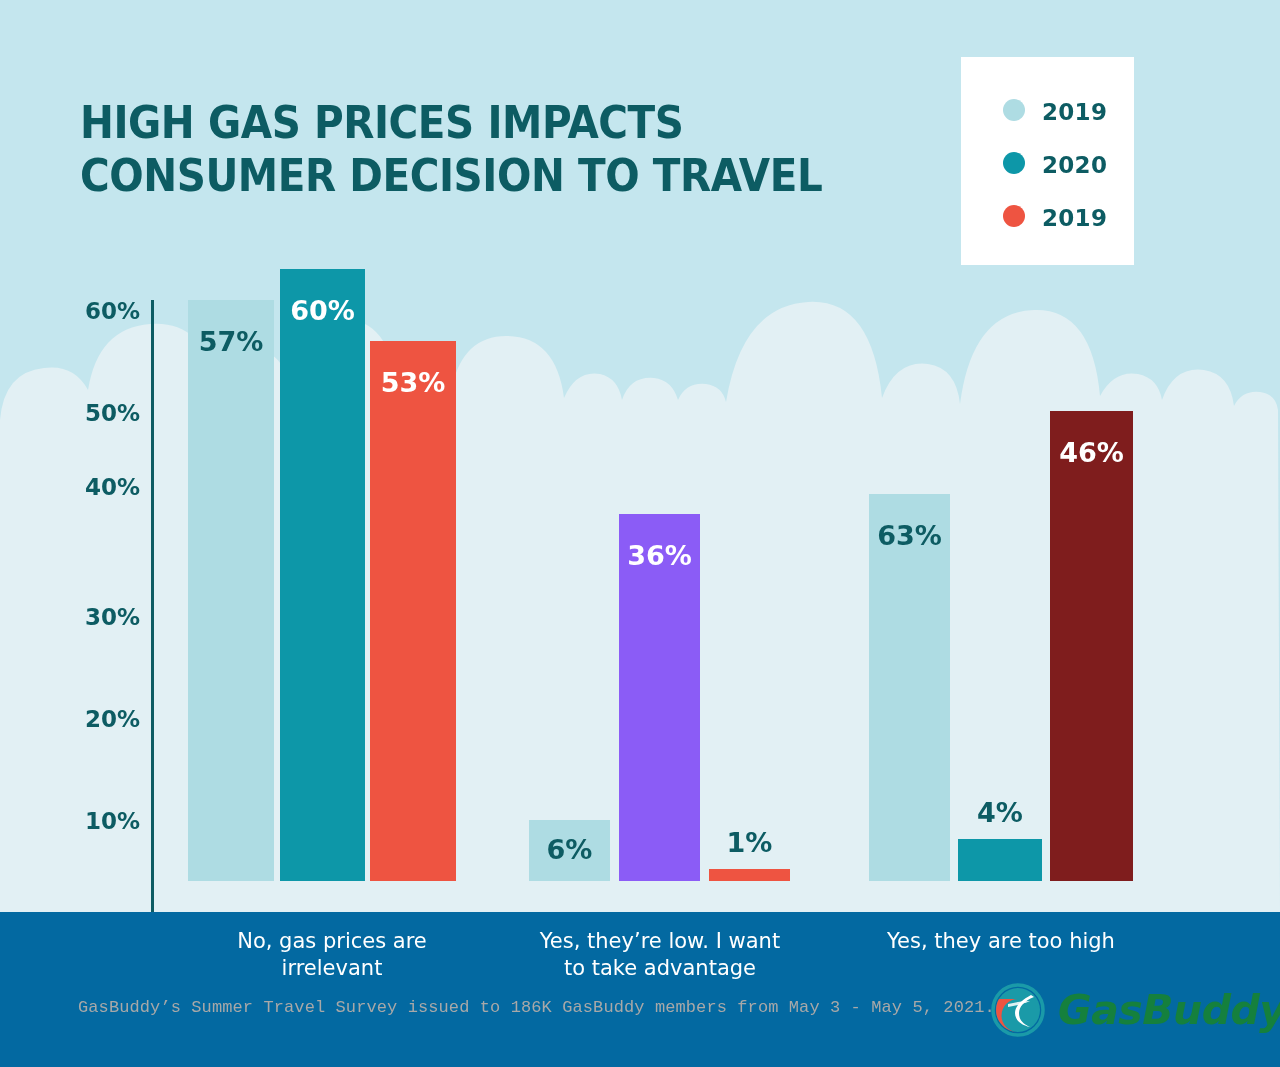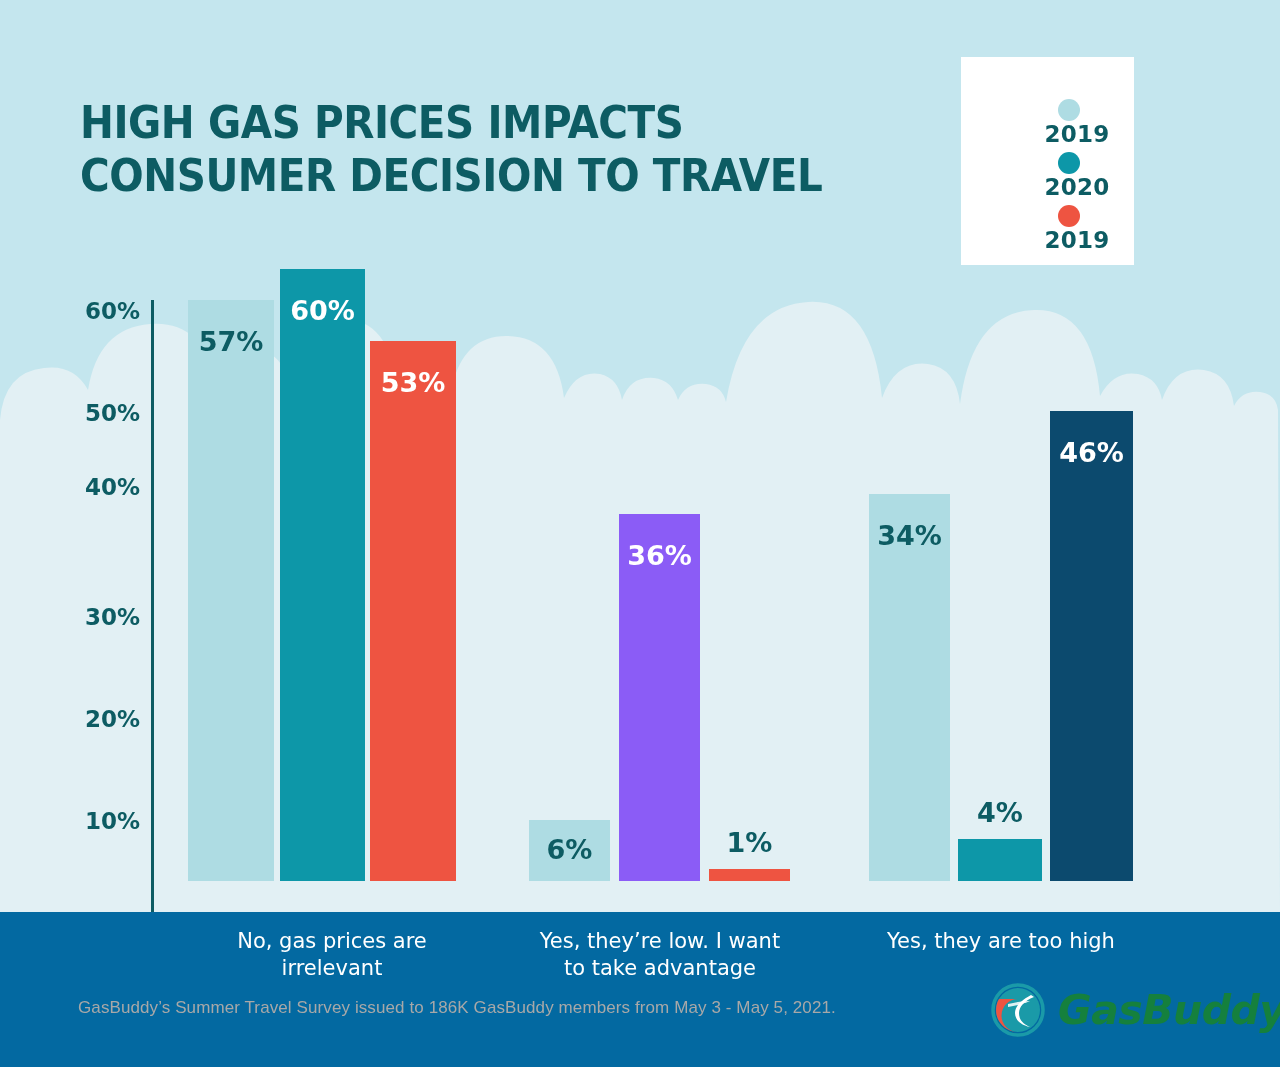--- a/index.html
+++ b/index.html
@@ -56,23 +56,22 @@
     left: 961px;
     top: 57px;
     width: 173px;
     height: 208px;
     background: #ffffff;
     box-sizing: border-box;
     padding: 42px 0 0 42px;
   }
   .legend-row {
     display: flex;
-    align-items: center;
+    align-items: flex-start;
     height: 53px;
-    flex-direction: column;
   }
   .legend-dot {
     width: 22px;
     height: 22px;
     border-radius: 50%;
     flex: 0 0 auto;
   }
   .legend-label {
     margin-left: 17px;
     color: #0d5c63;
@@ -144,21 +143,21 @@
     font-size: 21px;
     line-height: 1.3;
     text-align: center;
     white-space: pre-line;
   }
   .caption {
     position: absolute;
     left: 78px;
     top: 998px;
     color: #a8a8a8;
-    font-family: Liberation Sans, sans-serif;
+    font-family: Liberation Mono, monospace;
     font-size: 17px;
     letter-spacing: 0.1px;
   }
   .logo {
     position: absolute;
     left: 990px;
     top: 982px;
     display: flex;
     align-items: center;
   }
@@ -241,26 +240,26 @@
       <span class="bar-value inside" style="color:#0d5c63;top:14px">6%</span>
     </div>
     <div class="bar" style="left:619px;width:81px;height:367px;background:#8b5cf6">
       <span class="bar-value inside" style="color:#ffffff">36%</span>
     </div>
     <div class="bar" style="left:709px;width:81px;height:12px;background:#ee5441">
       <span class="bar-value above" style="color:#0d5c63">1%</span>
     </div>
 
     <div class="bar" style="left:869px;width:81px;height:387px;background:#aedce3">
-      <span class="bar-value inside" style="color:#0d5c63">34%</span>
+      <span class="bar-value inside" style="color:#0d5c63">63%</span>
     </div>
     <div class="bar" style="left:958px;width:84px;height:42px;background:#0d97a8">
       <span class="bar-value above" style="color:#0d5c63">4%</span>
     </div>
-    <div class="bar" style="left:1050px;width:83px;height:470px;background:#0c4a6e">
+    <div class="bar" style="left:1050px;width:83px;height:470px;background:#7f1d1d">
       <span class="bar-value inside" style="color:#ffffff">46%</span>
     </div>
   </div>
 
   <div class="footer">
     <div class="cat-label" style="left:172px;width:320px">No, gas prices are
 irrelevant</div>
     <div class="cat-label" style="left:841px;width:320px">Yes, they are too high</div>
     <div class="cat-label" style="left:500px;width:320px">Yes, they’re low. I want
 to take advantage</div>

